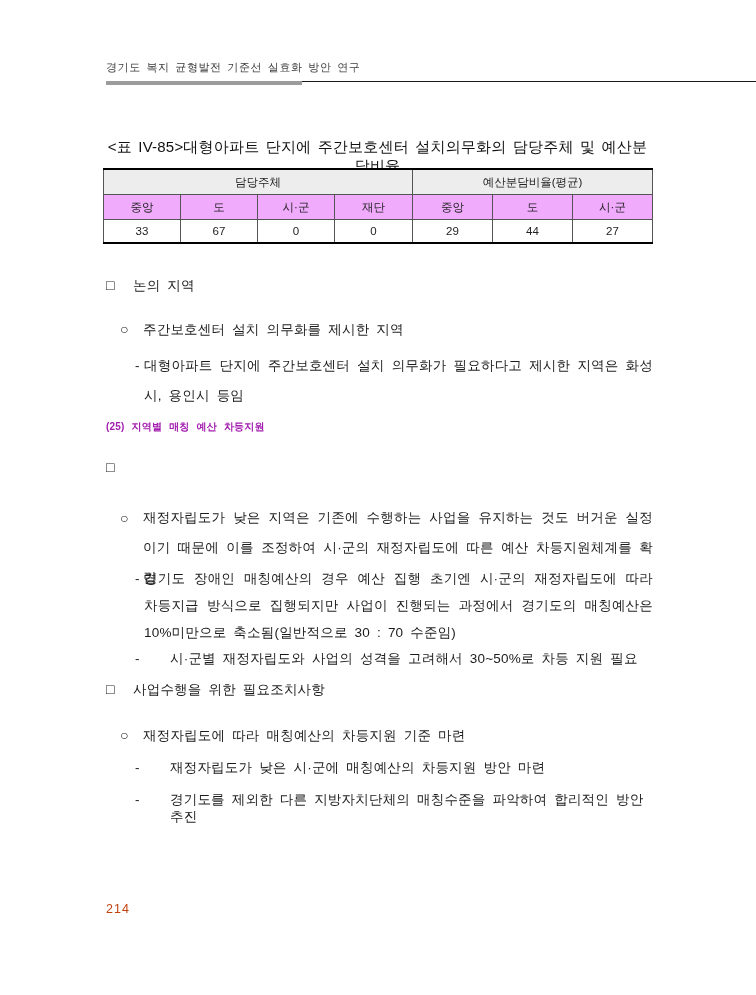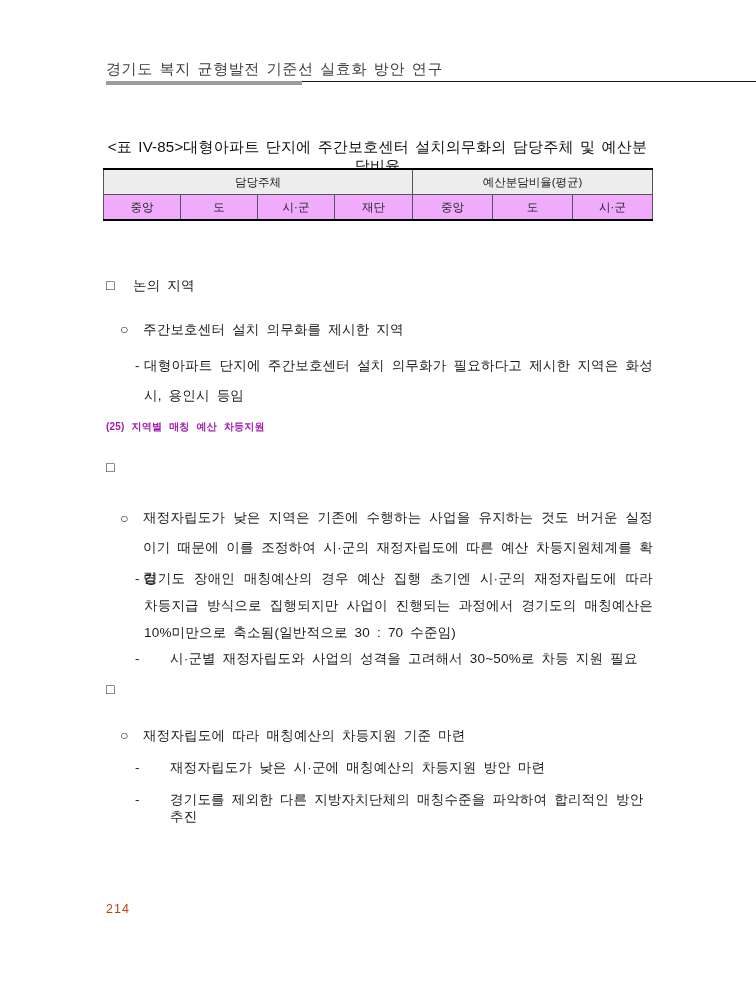--- a/index.html
+++ b/index.html
@@ -8,21 +8,21 @@
     width:756px;height:995px;
     margin:0 auto;
     background:#ffffff;
     font-family:"Liberation Sans","DejaVu Sans",sans-serif;
     color:#1b1b1b;
     overflow:hidden;
   }
   
   .running-title{
     position:absolute;left:106px;top:60px;
-    font-size:15px;color:#3d3d3d;letter-spacing:0.6px;word-spacing:2px;
+    font-size:11px;color:#3d3d3d;letter-spacing:0.6px;word-spacing:2px;
   }
   .header-rule{position:absolute;left:106px;top:81px;right:0;height:1px;background:#1a1a1a;}
   .header-rule-thick{position:absolute;left:106px;top:81px;width:196px;height:4px;background:#9c9c9c;}
 
   
   .table-caption{
     position:absolute;left:103px;top:138px;width:549px;
     text-align:center;font-size:15px;color:#101010;letter-spacing:0.2px;word-spacing:2px;
   }
 
@@ -107,20 +107,29 @@
       </tr>
       <tr class="col-row">
         <td>중앙</td>
         <td>도</td>
         <td>시·군</td>
         <td>재단</td>
         <td>중앙</td>
         <td>도</td>
         <td>시·군</td>
       </tr>
+      <tr class="val-row">
+        <td>33</td>
+        <td>67</td>
+        <td>0</td>
+        <td>0</td>
+        <td>29</td>
+        <td>44</td>
+        <td>27</td>
+      </tr>
     </tbody>
   </table>
 
   <div class="block lvl1" style="top:277px">
     <span class="marker">□</span>
     <div class="txt">논의 지역</div>
   </div>
 
   <div class="block lvl2" style="top:321px">
     <span class="marker">○</span>
@@ -148,20 +157,21 @@
     <div class="txt">경기도 장애인 매칭예산의 경우 예산 집행 초기엔 시·군의 재정자립도에 따라 차등지급 방식으로 집행되지만 사업이 진행되는 과정에서 경기도의 매칭예산은 10%미만으로 축소됨(일반적으로 30 : 70 수준임)</div>
   </div>
 
   <div class="block lvl3 oneline" style="top:650px">
     <span class="marker">-</span>
     <div class="txt">시·군별 재정자립도와 사업의 성격을 고려해서 30~50%로 차등 지원 필요</div>
   </div>
 
   <div class="block lvl1" style="top:681px">
     <span class="marker">□</span>
+    <div class="txt">사업수행을 위한 필요조치사항</div>
   </div>
 
   <div class="block lvl2" style="top:727px">
     <span class="marker">○</span>
     <div class="txt">재정자립도에 따라 매칭예산의 차등지원 기준 마련</div>
   </div>
 
   <div class="block lvl3 oneline" style="top:759px">
     <span class="marker">-</span>
     <div class="txt">재정자립도가 낮은 시·군에 매칭예산의 차등지원 방안 마련</div>

